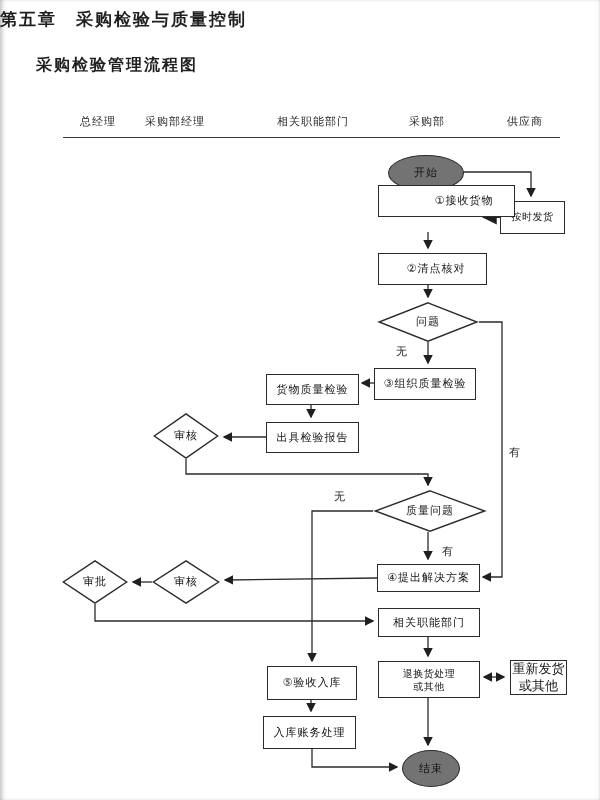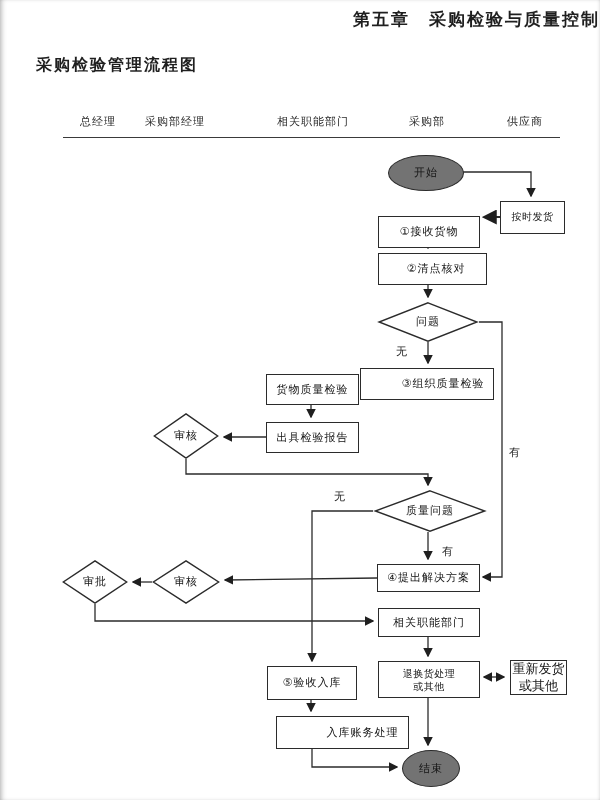--- a/index.html
+++ b/index.html
@@ -7,21 +7,21 @@
     width:600px;height:800px;background:#f4f4f2;
     font-family:"Liberation Sans","DejaVu Sans",sans-serif;
     -webkit-font-smoothing:antialiased;
   }
   .page{
     position:relative;width:600px;height:800px;background:#ffffff;
     overflow:hidden;color:#1f1f1f;
     box-shadow:inset 4px 0 6px -4px rgba(0,0,0,.45), inset -2px 0 4px -3px rgba(0,0,0,.3);
   }
   .doc-title{
-    position:absolute;left:0;top:8px;width:600px;text-align:right;
+    position:absolute;left:0;top:8px;width:600px;text-align:left;
     font-size:17px;font-weight:bold;letter-spacing:2px;
   }
   .doc-subtitle{
     position:absolute;left:36px;top:55px;
     font-size:16px;font-weight:bold;letter-spacing:2px;
   }
   .lane-header{
     position:absolute;top:114px;font-size:11px;color:#2a2a2a;letter-spacing:1px;white-space:nowrap;
   }
   .lane-rule{
@@ -92,32 +92,32 @@
 
   <div class="edge-label" style="left:396px;top:344px;">无</div>
   <div class="edge-label" style="left:509px;top:445px;">有</div>
   <div class="edge-label" style="left:334px;top:489px;">无</div>
   <div class="edge-label" style="left:442px;top:544px;">有</div>
 
   <div class="node ellipse" style="left:388px;top:155px;width:74px;height:34px;">开始</div>
 
   <div class="node rect small" style="left:500px;top:201px;width:63px;height:31px;">按时发货</div>
 
-  <div class="node rect" style="left:378px;top:216px;width:100px;height:30px;">①接收货物</div>
+  <div class="node rect" style="left:378px;top:185px;width:100px;height:30px;padding-left:35px;">①接收货物</div>
 
   <div class="node rect" style="left:378px;top:253px;width:100px;height:30px;padding-left:7px;">②清点核对</div>
 
   <div class="node diamond" style="left:377px;top:302px;width:102px;height:40px;">
     <svg viewBox="0 0 100 100" preserveAspectRatio="none">
       <polygon points="50,2 98,50 50,98 2,50" fill="#fff" stroke="#2b2b2b" stroke-width="1.4" vector-effect="non-scaling-stroke"></polygon>
     </svg>
     <span class="lbl">问题</span>
   </div>
 
-  <div class="node rect" style="left:360px;top:368px;width:100px;height:30px;padding-left:32px;">③组织质量检验</div>
+  <div class="node rect" style="left:374px;top:368px;width:100px;height:30px;">③组织质量检验</div>
 
   <div class="node rect" style="left:266px;top:374px;width:91px;height:29px;">货物质量检验</div>
 
   <div class="node rect" style="left:266px;top:422px;width:91px;height:29px;">出具检验报告</div>
 
   <div class="node diamond" style="left:153px;top:413px;width:66px;height:46px;">
     <svg viewBox="0 0 100 100" preserveAspectRatio="none">
       <polygon points="50,2 98,50 50,98 2,50" fill="#fff" stroke="#2b2b2b" stroke-width="1.4" vector-effect="non-scaling-stroke"></polygon>
     </svg>
     <span class="lbl">审核</span>
@@ -157,17 +157,17 @@
     </span>
   </div>
 
   <div class="node rect two-line tiny" style="left:510px;top:660px;width:55px;height:33px;">
     <span>
       <span>重新发货</span><br>
       <span>或其他</span>
     </span>
   </div>
 
-  <div class="node rect" style="left:276px;top:716px;width:91px;height:31px;padding-left:40px;">入库账务处理</div>
+  <div class="node rect" style="left:263px;top:716px;width:91px;height:31px;">入库账务处理</div>
 
   <div class="node ellipse" style="left:402px;top:750px;width:56px;height:35px;">结束</div>
 
 </div>
 
 </body></html>

